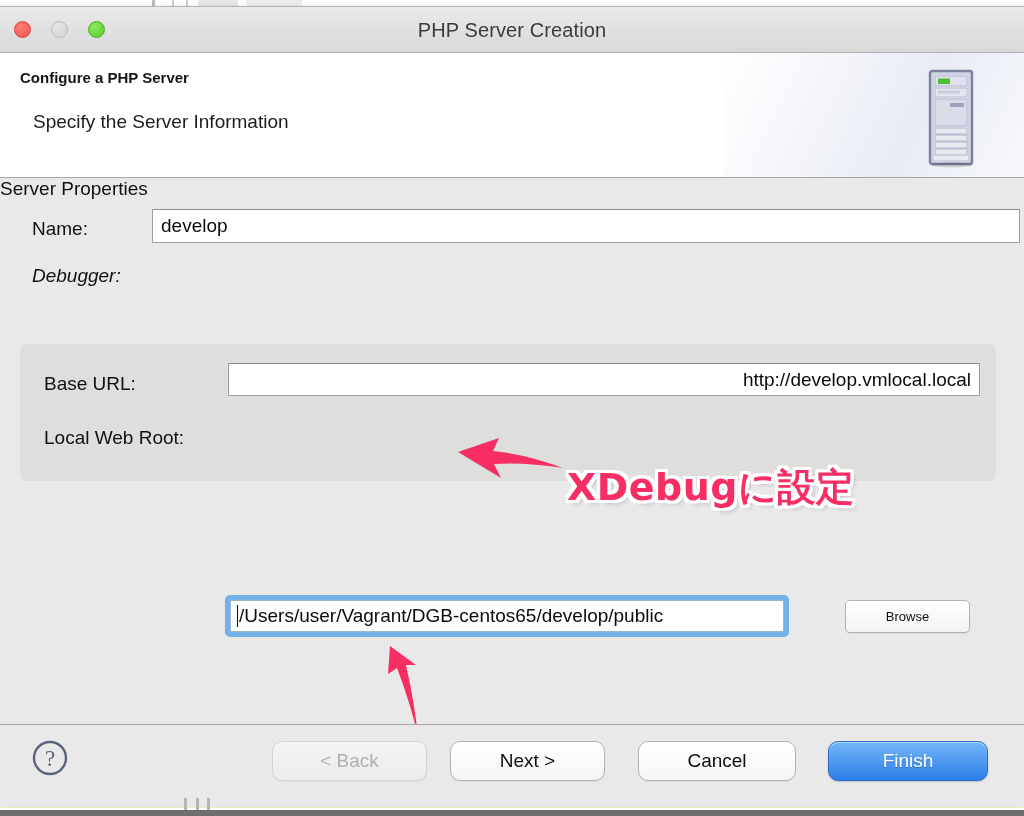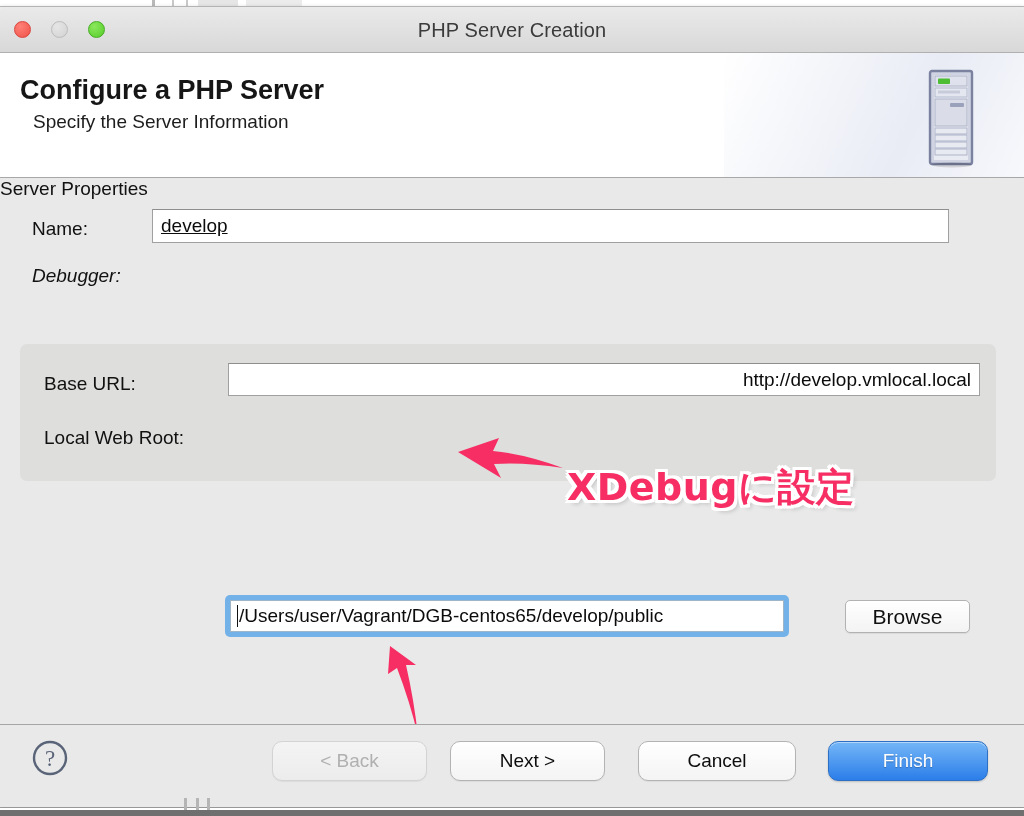--- a/index.html
+++ b/index.html
@@ -13,21 +13,21 @@
     overflow: hidden;
     font-family: "Liberation Sans", "DejaVu Sans", sans-serif;
     -webkit-font-smoothing: antialiased;
   }
 
   
   #screen {
     position: relative;
     width: 1024px;
     height: 816px;
-    background: #a3a3a3;
+    background: #fef9c3;
     overflow: hidden;
   }
   .bg-strip-top {
     position: absolute;
     left: 0; top: 0;
     width: 1024px; height: 9px;
     background: #ffffff;
   }
   .bg-ghost {
     position: absolute;
@@ -123,22 +123,22 @@
     overflow: hidden;
   }
   .header-wash {
     position: absolute;
     right: 0; top: 0;
     width: 300px; height: 124px;
     background: linear-gradient(115deg, rgba(255,255,255,0) 0%, rgba(214,220,236,.55) 62%, rgba(232,236,246,.35) 100%);
   }
   .header-title {
     position: absolute;
-    left: 20px; top: 22px;
-    font-size: 27px;
+    left: 20px; top: 16px;
+    font-size: 15px;
     font-weight: bold;
     color: #161616;
   }
   .header-sub {
     position: absolute;
     left: 33px; top: 58px;
     font-size: 19px;
     color: #1d1d1d;
   }
 
@@ -176,21 +176,21 @@
     font-family: "Liberation Sans", "DejaVu Sans", sans-serif;
     font-size: 19px;
     color: #0b0b0b;
     padding: 0 8px;
     display: flex;
     align-items: center;
     outline: none;
   }
   .fld-name {
     left: 152px; top: 31px;
-    width: 797px; height: 34px; text-decoration: underline;
+    width: 868px; height: 34px;
   }
   .fld-baseurl {
     left: 228px; top: 185px;
     width: 752px; height: 33px; text-align: right;
   }
 
   
   .focus-wrap {
     position: absolute;
     left: 225px; top: 417px;
@@ -261,21 +261,21 @@
   }
 
   .browse-btn {
     position: absolute;
     left: 845px; top: 422px;
     width: 125px; height: 33px;
     background: linear-gradient(#ffffff, #f3f3f3);
     border: 1px solid #b2b2b2;
     border-radius: 5px;
     box-sizing: border-box;
-    font-size: 21px;
+    font-size: 13px;
     color: #101010;
     display: flex;
     align-items: center;
     justify-content: center;
     box-shadow: 0 1px 1px rgba(0,0,0,.07);
   }
 
   
   .footer {
     position: relative;

